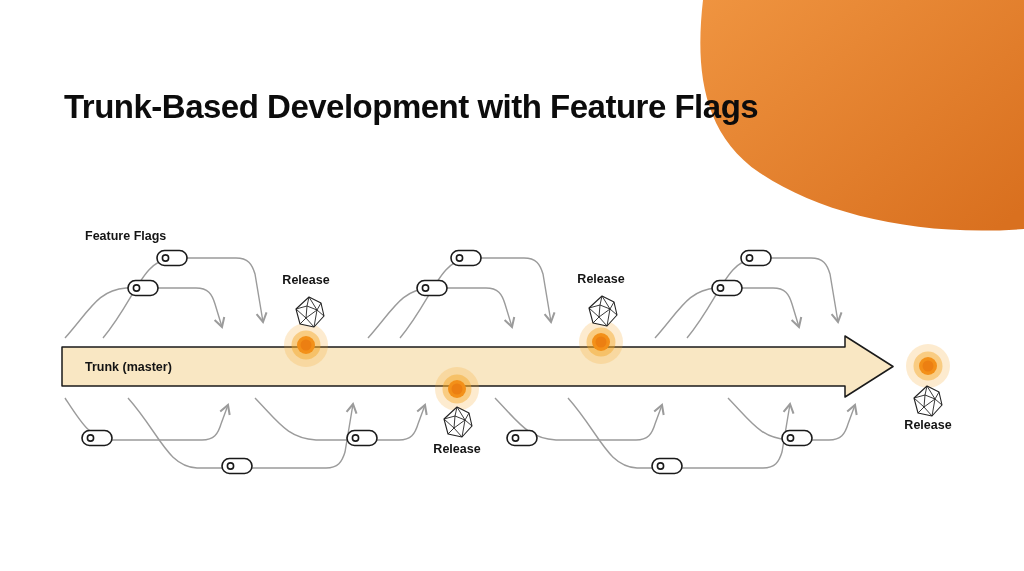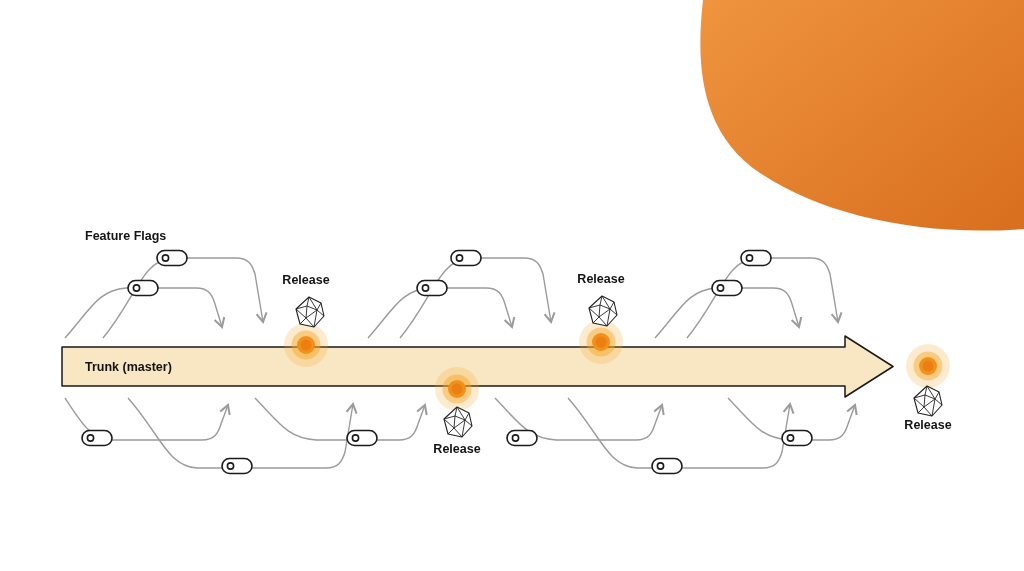--- a/index.html
+++ b/index.html
@@ -27,20 +27,21 @@
   <svg class="blob-svg" width="1024" height="260" viewBox="0 0 1024 260">
     <defs>
       <linearGradient id="blobGrad" x1="0" y1="0" x2="1" y2="0.9">
         <stop offset="0" stop-color="#EF9440"></stop>
         <stop offset="1" stop-color="#D9701F"></stop>
       </linearGradient>
     </defs>
     <path d="M703,0 C696,62 699,132 760,173 C822,215 920,237 1024,229 L1024,0 Z" fill="url(#blobGrad)"></path>
   </svg>
 
+  <h1 class="page-title">Trunk-Based Development with Feature Flags</h1>
 
   <svg class="diagram" width="1024" height="571" viewBox="0 0 1024 571">
     <defs>
       <marker id="arrowGray" viewBox="0 0 10 10" refX="8" refY="5" markerWidth="9" markerHeight="9" orient="auto">
         <path d="M1,1 L8,5 L1,9" fill="none" stroke="#9B9B9B" stroke-width="1.6"></path>
       </marker>
 
       <g id="toggle">
         <rect x="0" y="0" width="30" height="15" rx="7.5" fill="#ffffff" stroke="#1A1A1A" stroke-width="1.6"></rect>
         <circle cx="8.5" cy="7.5" r="3.1" fill="none" stroke="#1A1A1A" stroke-width="1.6"></circle>

